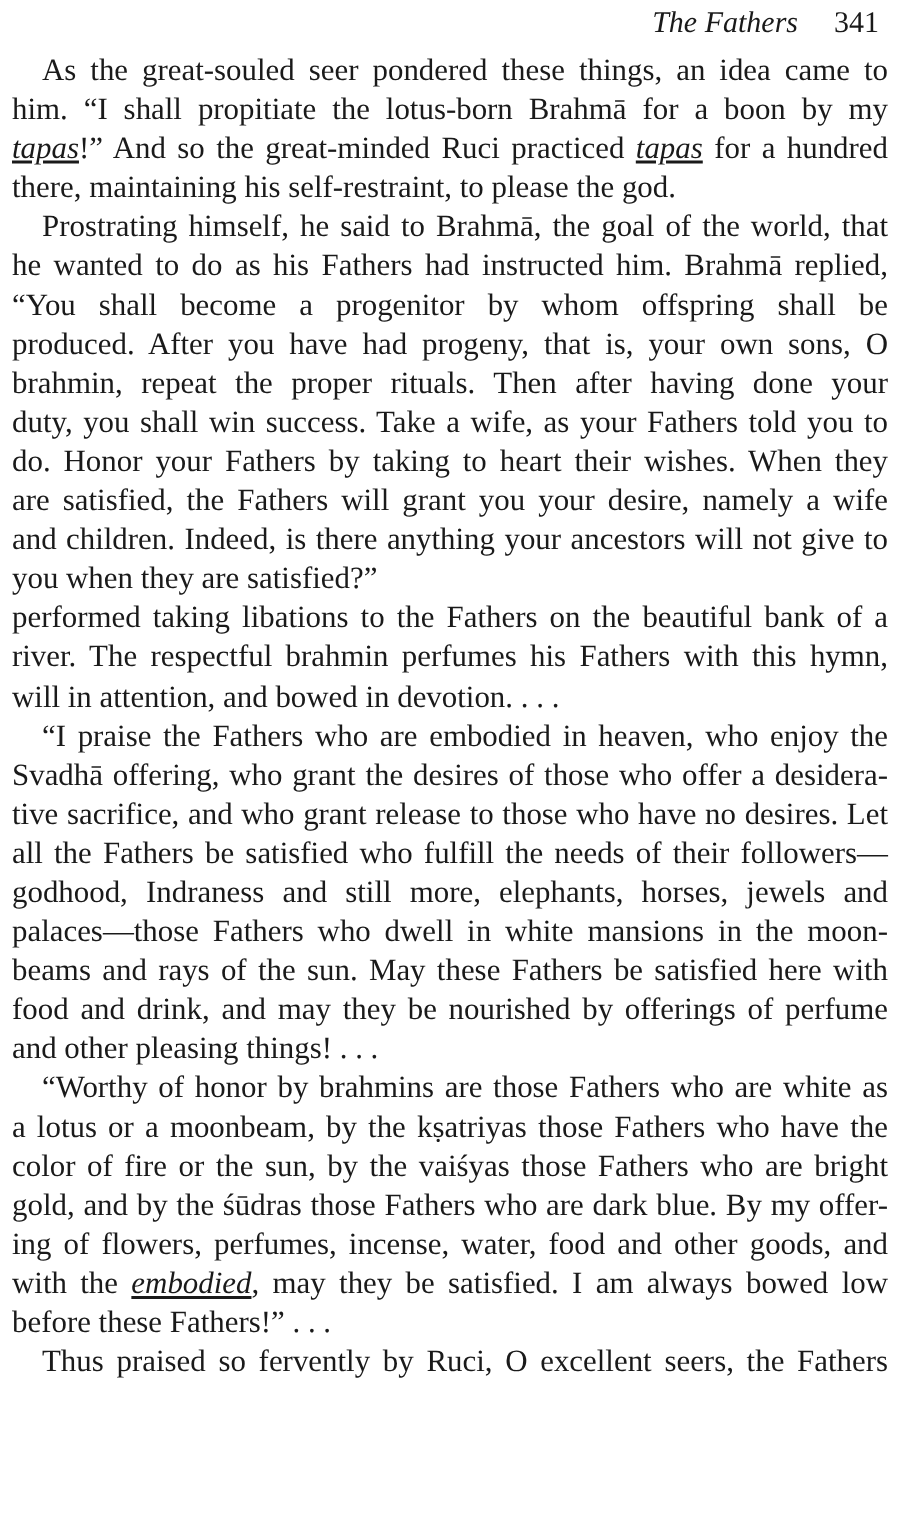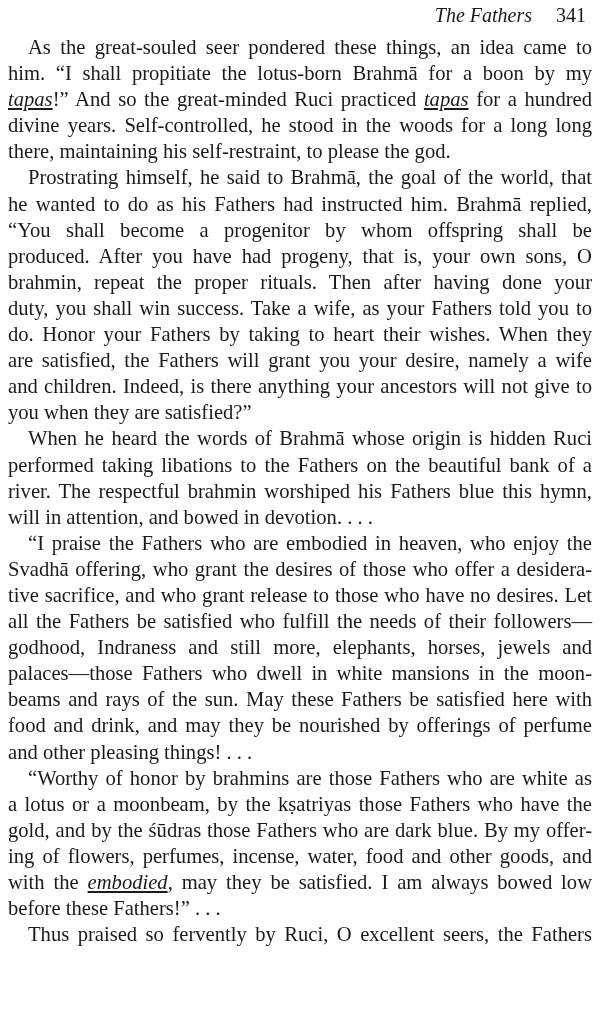--- a/index.html
+++ b/index.html
@@ -31,55 +31,54 @@
   <div class="header">
     <span class="title">The Fathers</span>
     <span class="pnum">341</span>
   </div>
 
   <div class="body-text" id="body-text">
       <div>
         <span class="line indent">As the great-souled seer pondered these things, an idea came to</span>
         <span class="line">him. “I shall propitiate the lotus-born Brahmā for a boon by my</span>
         <span class="line"><i>tapas</i>!” And so the great-minded Ruci practiced <i>tapas</i> for a hundred</span>
-        <span class="line">divine years. Self-controlled, he stood in the woods for a long long</span>
         <span class="line last">there, maintaining his self-restraint, to please the god.</span>
       </div>
       <div>
         <span class="line indent">Prostrating himself, he said to Brahmā, the goal of the world, that</span>
         <span class="line">he wanted to do as his Fathers had instructed him. Brahmā replied,</span>
         <span class="line">“You shall become a progenitor by whom offspring shall be</span>
         <span class="line">produced. After you have had progeny, that is, your own sons, O</span>
         <span class="line">brahmin, repeat the proper rituals. Then after having done your</span>
         <span class="line">duty, you shall win success. Take a wife, as your Fathers told you to</span>
         <span class="line">do. Honor your Fathers by taking to heart their wishes. When they</span>
         <span class="line">are satisfied, the Fathers will grant you your desire, namely a wife</span>
         <span class="line">and children. Indeed, is there anything your ancestors will not give to</span>
         <span class="line last">you when they are satisfied?”</span>
       </div>
       <div>
-        <span class="line indent">When he heard the words of Brahmā whose origin is hidden Ruci</span>
         <span class="line">performed taking libations to the Fathers on the beautiful bank of a</span>
-        <span class="line">river. The respectful brahmin worshiped his Fathers blue this hymn,</span>
+        <span class="line">river. The respectful brahmin perfumes his Fathers with this hymn,</span>
         <span class="line last">will in attention, and bowed in devotion. . . .</span>
       </div>
       <div>
         <span class="line indent">“I praise the Fathers who are embodied in heaven, who enjoy the</span>
         <span class="line">Svadhā offering, who grant the desires of those who offer a desidera-</span>
         <span class="line">tive sacrifice, and who grant release to those who have no desires. Let</span>
         <span class="line">all the Fathers be satisfied who fulfill the needs of their followers—</span>
         <span class="line">godhood, Indraness and still more, elephants, horses, jewels and</span>
         <span class="line">palaces—those Fathers who dwell in white mansions in the moon-</span>
         <span class="line">beams and rays of the sun. May these Fathers be satisfied here with</span>
         <span class="line">food and drink, and may they be nourished by offerings of perfume</span>
         <span class="line last">and other pleasing things! . . .</span>
       </div>
       <div>
         <span class="line indent">“Worthy of honor by brahmins are those Fathers who are white as</span>
         <span class="line">a lotus or a moonbeam, by the kṣatriyas those Fathers who have the</span>
+        <span class="line">color of fire or the sun, by the vaiśyas those Fathers who are bright</span>
         <span class="line">gold, and by the śūdras those Fathers who are dark blue. By my offer-</span>
         <span class="line">ing of flowers, perfumes, incense, water, food and other goods, and</span>
         <span class="line">with the <i>embodied</i>, may they be satisfied. I am always bowed low</span>
         <span class="line last">before these Fathers!” . . .</span>
       </div>
       <div>
         <span class="line indent">Thus praised so fervently by Ruci, O excellent seers, the Fathers</span>
       </div>
     </div>
 </div>

